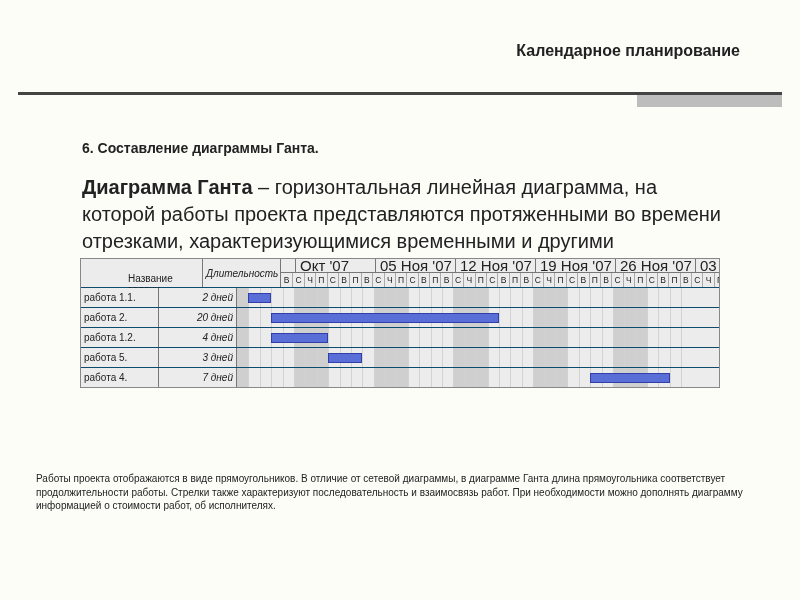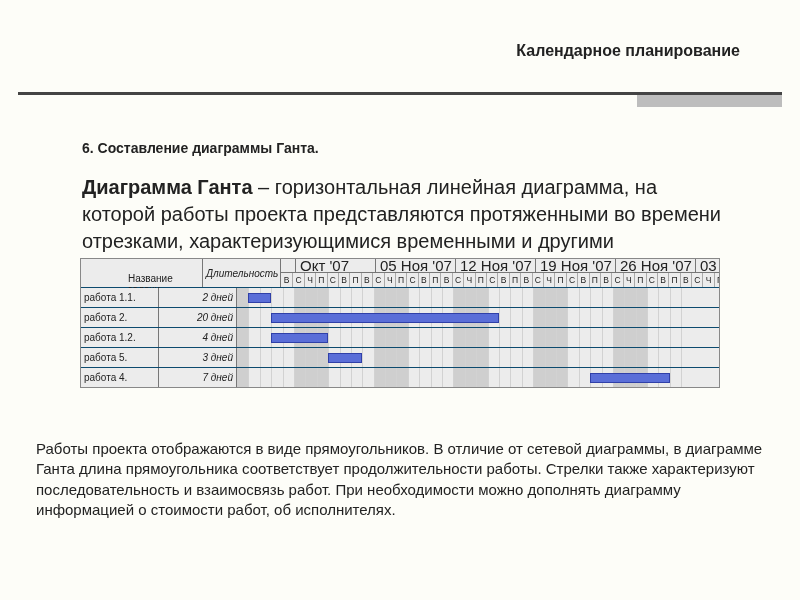--- a/index.html
+++ b/index.html
@@ -36,22 +36,22 @@
   }
   .para1 {
     position: absolute;
     top: 174px; left: 82px; right: 70px;
     font-size: 20px;
     line-height: 1.35;
   }
   .para1 .b { font-weight: bold; }
   .para2 {
     position: absolute;
-    top: 439px; left: 36px; right: 36px;
-    font-size: 15px;
+    top: 472px; left: 36px; right: 36px;
+    font-size: 10px;
     line-height: 1.35;
   }
 
   
   .gantt {
     position: absolute;
     top: 258px; left: 80px;
     width: 640px;
     border: 1px solid #888;
     font-size: 10px;

